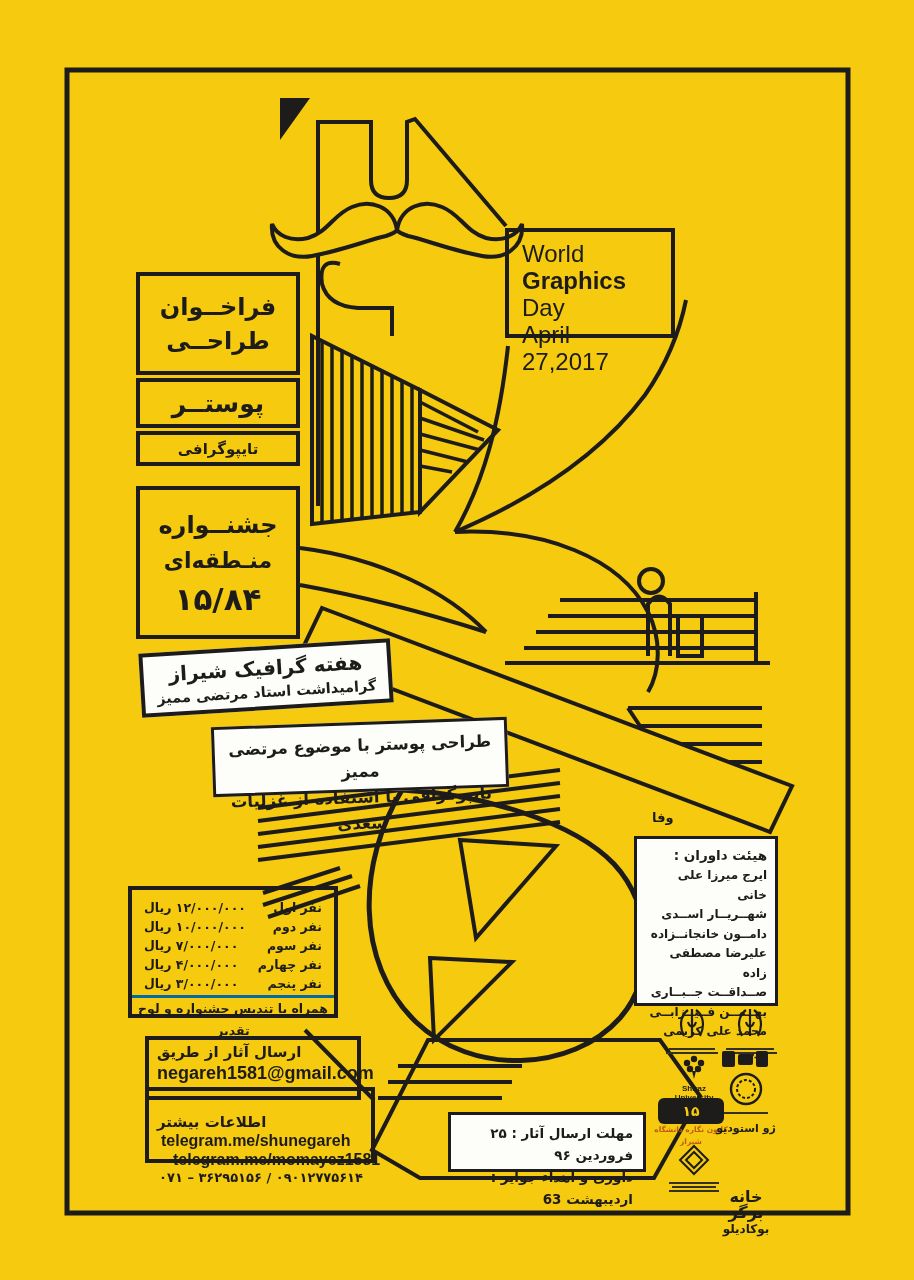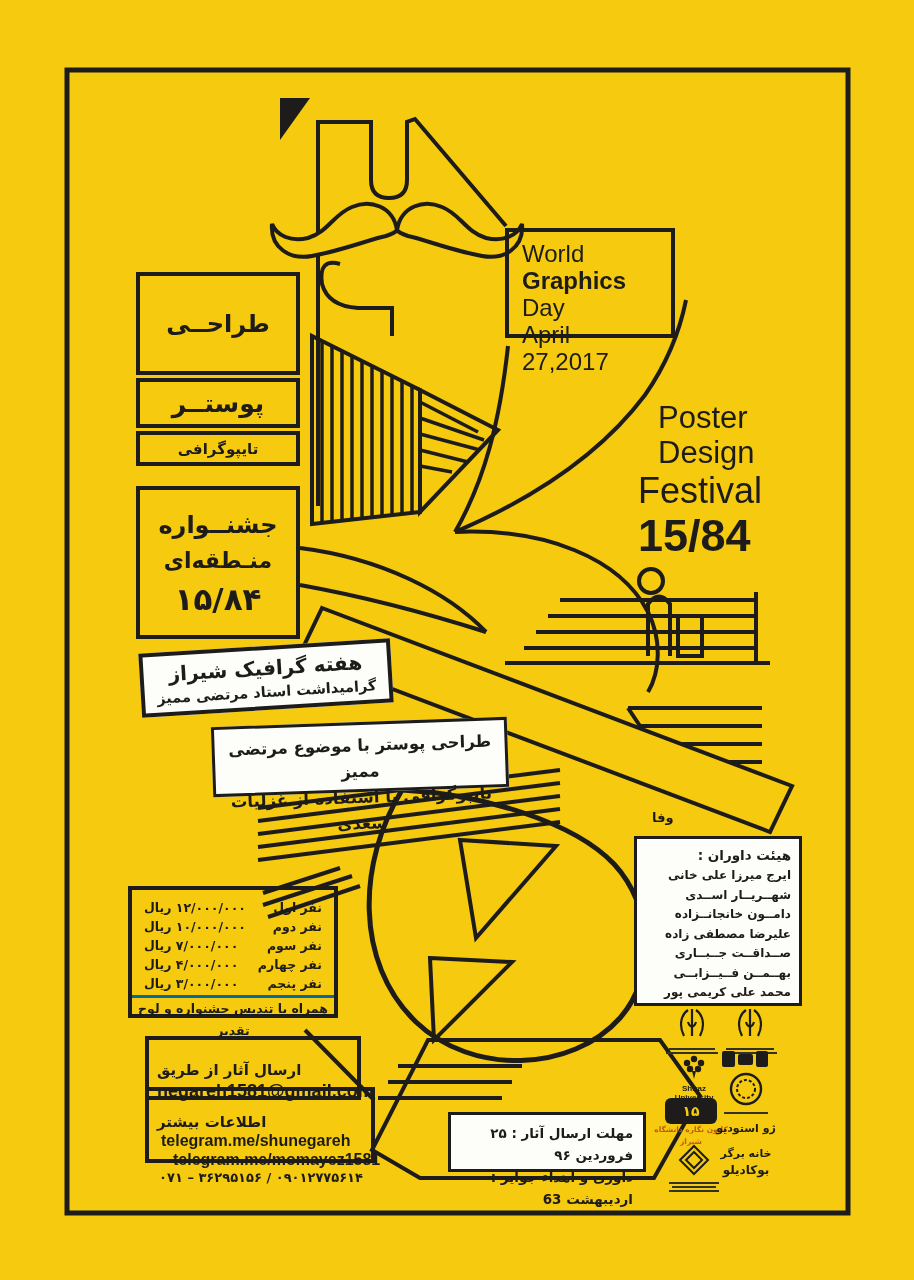--- a/index.html
+++ b/index.html
@@ -110,28 +110,23 @@
     </g>
   </svg>
 
   <div class="abs inkbox en" style="left:505px;top:228px;width:170px;height:110px;padding:8px 17px 0 13px;line-height:27px;font-size:24px;">
     <div>World</div>
     <div style="font-weight:bold;">Graphics</div>
     <div>Day</div>
     <div>April 27,2017</div>
   </div>
 
-  <div class="abs en" style="left:638px;top:400px;width:160px;">
-    <div style="font-size:31px;line-height:35px;padding-left:20px;">Poster</div>
-    <div style="font-size:31px;line-height:35px;padding-left:20px;">Design</div>
-    <div style="font-size:36px;line-height:42px;">Festival</div>
-    <div style="font-size:45px;line-height:48px;font-weight:bold;">15/84</div>
-  </div>
 
   <div class="abs callbox fa" style="left:136px;top:272px;width:164px;height:103px;font-size:24px;line-height:34px;">
+    <div>فراخــوان</div>
     <div>طراحــی</div>
   </div>
   <div class="abs callbox fa" style="left:136px;top:378px;width:164px;height:50px;font-size:25px;">
     <div>پوستــر</div>
   </div>
   <div class="abs callbox fa" style="left:136px;top:431px;width:164px;height:35px;font-size:15px;">
     <div>تایپوگرافی</div>
   </div>
   <div class="abs callbox fa" style="left:136px;top:486px;width:164px;height:153px;font-size:24px;line-height:36px;">
     <div>جشنــواره</div>
@@ -145,21 +140,21 @@
     <div style="font-size:14.5px;line-height:22px;">گرامیداشت استاد مرتضی ممیز</div>
   </div>
 
   <div class="abs paperbox fa" style="left:212px;top:722px;width:296px;height:70px;transform:rotate(-2deg);
               text-align:center;padding-top:8px;">
     <div style="font-size:16.5px;line-height:26px;">طراحی پوستر با موضوع مرتضی ممیز</div>
     <div style="font-size:16.5px;line-height:26px;">تایپوگرافی با استفاده از غزلیات سعدی</div>
   </div>
 
   <div class="abs fa" style="left:652px;top:810px;font-size:13px;text-align:right;">وفا</div>
-  <div class="abs paperbox fa" style="left:634px;top:836px;width:168px;height:170px;padding:6px 8px;text-align:right;">
+  <div class="abs paperbox fa" style="left:634px;top:836px;width:144px;height:170px;padding:6px 8px;text-align:right;">
     <div style="font-size:13.5px;line-height:21px;">هیئت داوران :</div>
     <div style="font-size:12px;line-height:19.5px;">ایرج میرزا علی خانی</div>
     <div style="font-size:12px;line-height:19.5px;">شهــریــار اســدی</div>
     <div style="font-size:12px;line-height:19.5px;">دامــون خانجانــزاده</div>
     <div style="font-size:12px;line-height:19.5px;">علیرضا مصطفی زاده</div>
     <div style="font-size:12px;line-height:19.5px;">صــداقــت جــبــاری</div>
     <div style="font-size:12px;line-height:19.5px;">بهــمــن فــیــزابــی</div>
     <div style="font-size:12px;line-height:19.5px;">محمد علی کریمی پور</div>
   </div>
 
@@ -182,21 +177,21 @@
         <span>۴/۰۰۰/۰۰۰ ریال</span>
       </div>
       <div class="prize-row">
         <span>نفر پنجم</span>
         <span>۳/۰۰۰/۰۰۰ ریال</span>
       </div>
     </div>
     <div class="fa" style="border-top:3px solid #0369a1;text-align:center;font-size:12.5px;line-height:22px;">همراه با تندیس جشنواره و لوح تقدیر</div>
   </div>
 
-  <div class="abs inkbox" style="left:145px;top:1036px;width:216px;height:64px;padding:21px 8px;">
+  <div class="abs inkbox" style="left:145px;top:1036px;width:216px;height:64px;padding:3px 8px;">
     <div class="fa" style="font-size:15px;line-height:19px;text-align:left;">ارسال آثار از طریق</div>
     <div class="en" style="font-weight:bold;font-size:18px;line-height:22px;">negareh1581@gmail.com</div>
   </div>
   <div class="abs inkbox" style="left:145px;top:1087px;width:230px;height:76px;padding:2px 8px;">
     <div class="fa" style="font-size:15px;line-height:18px;text-align:left;margin-top:20px;">اطلاعات بیشتر</div>
     <div class="en" style="font-weight:bold;font-size:16px;line-height:19px;padding-left:4px;">telegram.me/shunegareh</div>
     <div class="en" style="font-weight:bold;font-size:16px;line-height:19px;margin-left:16px;">telegram.me/momayez1581</div>
     <div class="fa" style="direction:ltr;font-size:13px;line-height:17px;text-align:right;">۰۷۱ – ۳۶۲۹۵۱۵۶ / ۰۹۰۱۲۷۷۵۶۱۴</div>
   </div>
 
@@ -226,21 +221,21 @@
             <circle cx="8" cy="9" r="3.2"></circle>
             <circle cx="22" cy="9" r="3.2"></circle>
         <circle cx="11" cy="15" r="3.2"></circle>
             <circle cx="19" cy="15" r="3.2"></circle>
             <path d="M13,17 h4 l-2,8 Z"></path>
           </g>
       </svg>
       <div class="en" style="font-size:8px;font-weight:bold;line-height:9px;">Shiraz University</div>
     </div>
     <div class="abs" style="left:2px;top:92px;width:74px;text-align:center;">
-      <div style="width:52px;height:26px;background:#1D1C1A;border-radius:6px;margin:0 auto;
+      <div style="width:66px;height:26px;background:#1D1C1A;border-radius:6px;margin:0 auto;
                   display:flex;align-items:center;justify-content:center;">
         <span class="fa" style="color:#F5CA0F;font-size:14px;line-height:14px;">۱۵</span>
       </div>
       <div class="fa" style="color:#C05A14;font-size:7.5px;line-height:12px;font-weight:bold;">کانون نگاره دانشگاه شیراز</div>
     </div>
     <div class="abs" style="left:12px;top:138px;width:60px;text-align:center;">
       <svg width="32" height="32" viewBox="-16 -16 32 32">
         <g fill="none" stroke="#1D1C1A" stroke-width="2">
           <path d="M0,-14 L14,0 L0,14 L-14,0 Z"></path>
             <path d="M0,-8 L8,0 L0,8 L-8,0 Z"></path>
@@ -274,18 +269,18 @@
     </div>
     <div class="abs" style="left:66px;top:66px;width:56px;text-align:center;">
       <svg width="34" height="34" viewBox="-17 -17 34 34">
         <circle r="15" fill="none" stroke="#1D1C1A" stroke-width="2.4"></circle>
         <circle r="9" fill="none" stroke="#1D1C1A" stroke-width="2" stroke-dasharray="3 2"></circle>
       </svg>
       <div class="caption-bar" style="width:44px;"></div>
     </div>
     <div class="abs fa" style="left:62px;top:116px;width:64px;text-align:center;font-size:11px;">ژو استودیو</div>
     <div class="abs fa" style="left:62px;top:140px;width:64px;text-align:center;">
-      <div style="font-size:11px;line-height:16px;">خانه برگر</div>
+      <div style="font-size:16px;line-height:16px;margin-top:43px;">خانه برگر</div>
       <div style="font-size:12px;line-height:16px;">بوکادیلو</div>
     </div>
   </div>
 
 </div>
 
 </body></html>

